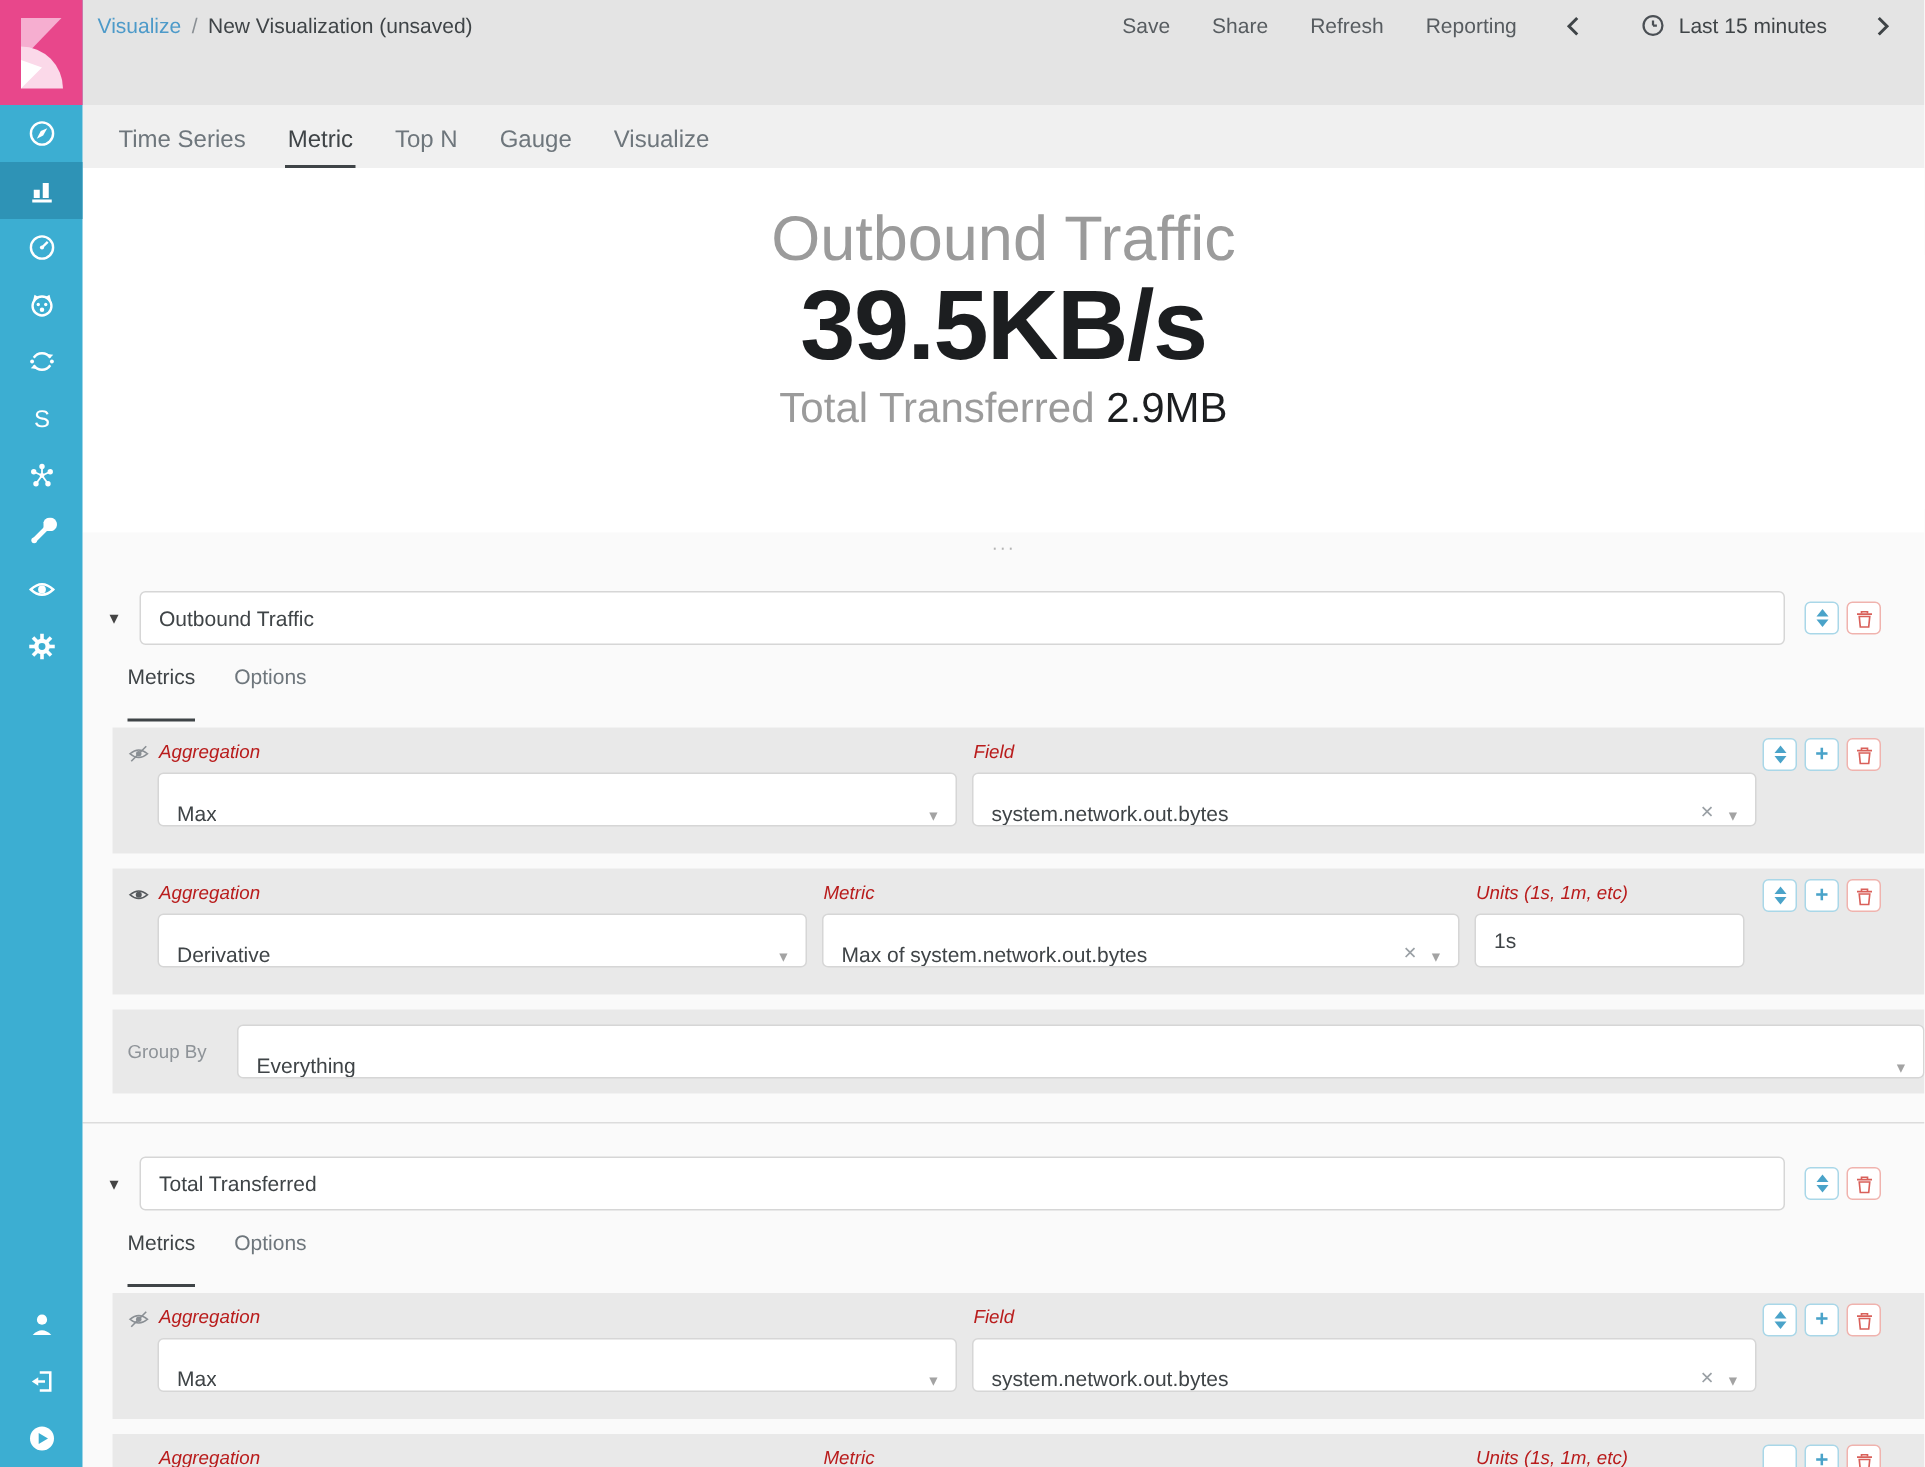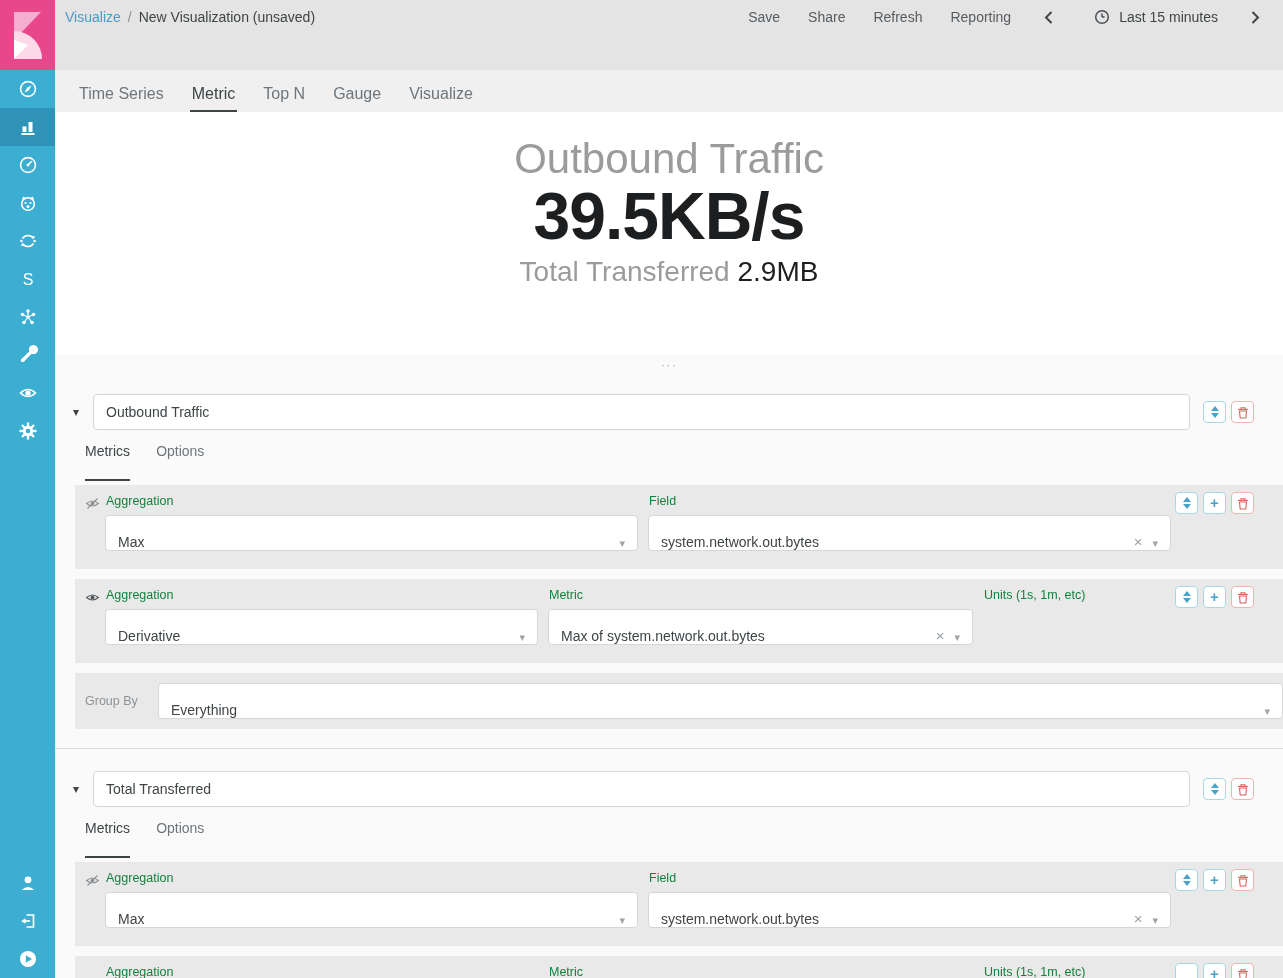--- a/index.html
+++ b/index.html
@@ -52,21 +52,21 @@
   .hdr-buttons { position:absolute; right:29px; top:7px; display:flex; gap:5px; }
 
   .subtabs { margin:13px 0 4px 30px; display:flex; }
   .subtab { font-size:14px; color:#6e767c; padding-bottom:20px; margin-right:26px; border-bottom:2px solid transparent; cursor:pointer; }
   .subtab.active { color:#3f4447; border-bottom-color:#3f4447; }
 
   .agg-group { position:relative; background:#e9e9e9; margin:0 0 10px 20px; padding:8px 0 18px 10px; }
   .agg-row { display:flex; align-items:flex-start; }
   .vis-toggle { width:20px; margin-top:3px; cursor:pointer; flex:0 0 auto; }
   .field-col { margin-right:10px; }
-  .field-label { font-size:12.5px; color:#15803d; margin:1px 0 7px 1px; }
+  .field-label { font-size:12.5px; color:#b91c1c; margin:1px 0 7px 1px;font-style:italic; }
   .control { height:36px; background:#fff; border:1px solid #d6d6d6; border-radius:4px; display:flex; align-items:flex-end; padding:0 12px; font-size:14px; color:#3f4447; cursor:pointer; }
   .control .val { white-space:nowrap; overflow:hidden; }
   .control .caret { margin-left:auto; color:#a3a3a3; font-size:11px; }
   .control .clear-x { margin-left:auto; color:#9aa0a5; font-size:15px; cursor:pointer; }
   .control .clear-x + .caret { margin-left:10px; }
   .units-input { height:36px; width:180px; background:#fff; border:1px solid #d6d6d6; border-radius:4px; font-size:14px; color:#3f4447; padding:0 12px; font-family:inherit; outline:none; }
   .row-buttons { position:absolute; right:29px; top:7px; display:flex; gap:5px; }
 
   .mini-btn { width:23px; height:22px; border-radius:4px; background:#fff; display:flex; align-items:center; justify-content:center; cursor:pointer; }
   .btn-blue { border:1px solid #a9d7e8; color:#4aa3c9; }
@@ -350,20 +350,21 @@
       <div class="field-col" style="width:425px">
         <div class="field-label">Metric</div>
         <div class="control">
           <span class="val">Max of system.network.out.bytes</span>
           <span class="clear-x">×</span>
           <span class="caret">▾</span>
         </div>
       </div>
       <div class="field-col" style="width:180px">
         <div class="field-label">Units (1s, 1m, etc)</div>
+        <input class="units-input" value="1s" style="">
       </div>
     </div>
     <div class="row-buttons">
       <div class="mini-btn btn-blue">
         <span class="sort-glyph">
             <span class="t-up"></span>
             <span class="t-dn"></span>
           </span>
       </div>
       <div class="mini-btn btn-blue btn-plus">

